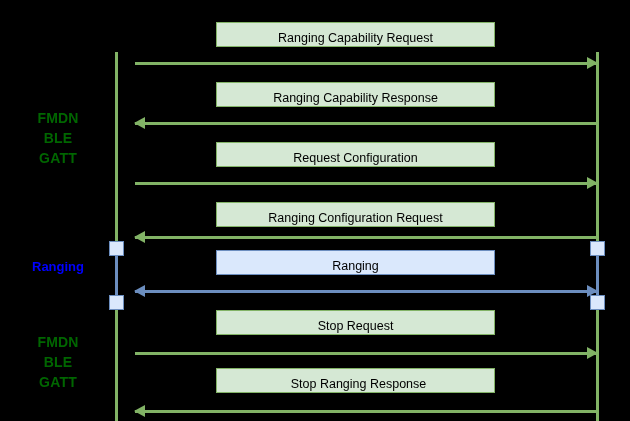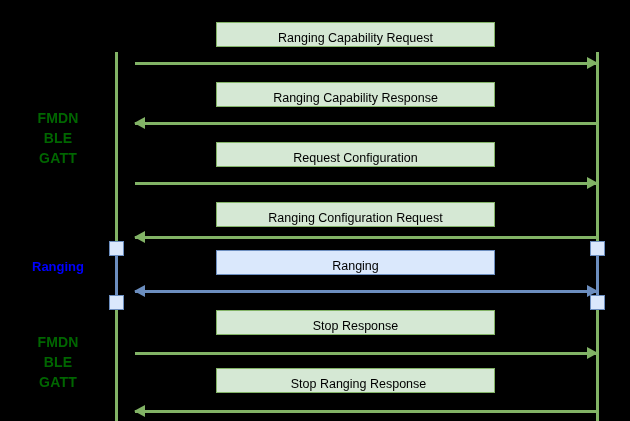--- a/index.html
+++ b/index.html
@@ -183,21 +183,21 @@
   <div class="activation-node" id="node-right-top"></div>
   <div class="activation-node" id="node-right-bottom"></div>
 
   <div class="msg-box blue" style="top:250px;">Ranging</div>
   <div class="arrow blue" style="left:135px; right:33px; top:285px;">
     <div class="shaft"></div>
     <div class="head left"></div>
     <div class="head right"></div>
   </div>
 
-  <div class="msg-box" style="top:310px;">Stop Response</div>
+  <div class="msg-box" style="top:310px;">Stop Request</div>
   <div class="arrow" style="left:135px; right:33px; top:347px;">
     <div class="shaft"></div>
     <div class="head right"></div>
   </div>
 
   <div class="msg-box" style="top:368px;padding-left:6px;">Stop Ranging Response</div>
   <div class="arrow" style="left:135px; right:33px; top:405px;">
     <div class="shaft"></div>
     <div class="head left"></div>
   </div>

